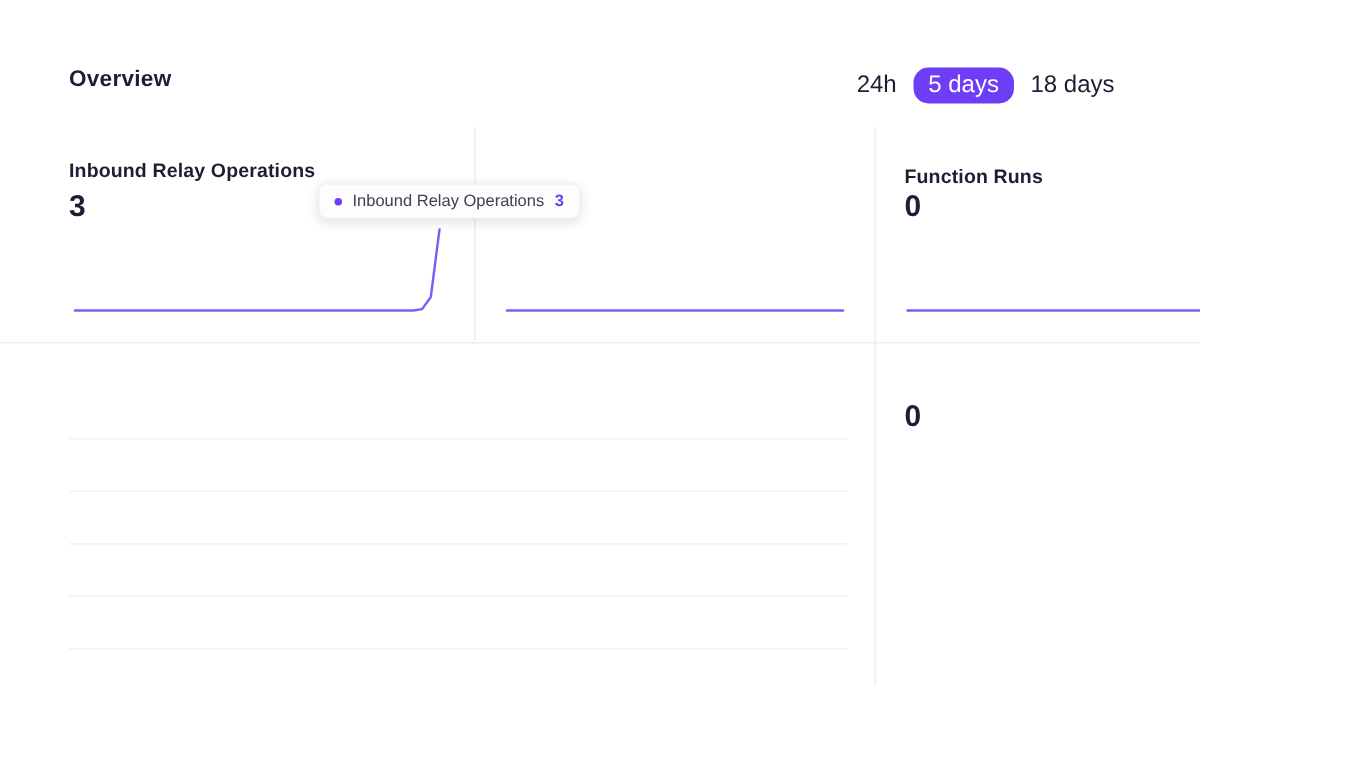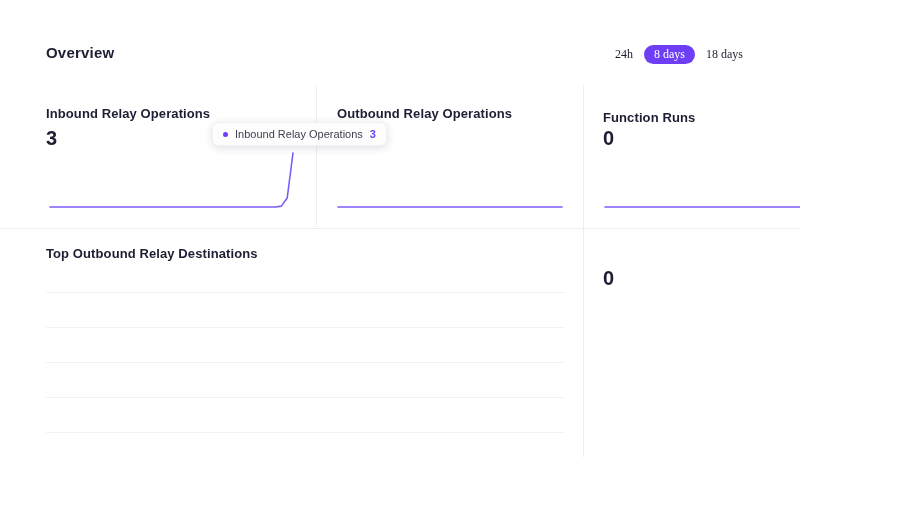--- a/index.html
+++ b/index.html
@@ -2,21 +2,21 @@
 <html><head>
 <meta charset="utf-8">
 <style>
   * { margin:0; padding:0; box-sizing:border-box; }
   html,body { width:900px; height:505px; background:#ffffff; font-family:"Liberation Sans", sans-serif; }
   .page { position:relative; width:800px; height:505px; background:#ffffff; overflow:hidden; color:#1d1e33; }
 
   .page-title { position:absolute; left:46px; top:44px; font-size:15px; font-weight:700; letter-spacing:.2px; color:#1d1e33; }
 
   .time-range { position:absolute; top:45px; right:55px; display:flex; align-items:center; gap:9px; }
-  .tr-opt { border:none; background:transparent; font-family:Liberation Serif, serif; font-size:12px; color:#1d1e33; cursor:pointer; padding:3px 2px; border-radius:10px; line-height:1.1; }
+  .tr-opt { border:none; background:transparent; font-family:Liberation Sans, sans-serif; font-size:16px; color:#1d1e33; cursor:pointer; padding:3px 2px; border-radius:10px; line-height:1.1; }
   .tr-opt.selected { background:#6d3ef5; color:#ffffff; padding:3px 10px; font-weight:400; }
 
   .divider-v { position:absolute; width:1px; background:#ededf4; }
   .divider-h { position:absolute; height:1px; background:#ededf4; }
 
   .card-title { position:absolute; font-size:13px; font-weight:700; color:#1d1e33; letter-spacing:.1px; }
   .card-value { position:absolute; font-size:20px; font-weight:600; color:#1d1e33; line-height:1.1; }
 
   .spark { position:absolute; overflow:visible; }
 
@@ -32,33 +32,32 @@
 </style>
 </head>
 <body>
 
 <div class="page">
 
   <h1 class="page-title">Overview</h1>
 
   <div class="time-range">
     <button class="tr-opt">24h</button>
-    <button class="tr-opt selected">8 days</button>
+    <button class="tr-opt selected">5 days</button>
     <button class="tr-opt">18 days</button>
   </div>
 
   <div class="card-title" style="left:46px; top:106px;">Inbound Relay Operations</div>
   <div class="card-value" style="left:46px; top:127px;">3</div>
   <svg class="spark" style="left:49px; top:150px;" width="245" height="62">
       <polyline points="1.0,57.0 6.8,57.0 12.6,57.0 18.4,57.0 24.1,57.0 29.9,57.0 35.7,57.0 41.5,57.0 47.3,57.0 53.1,57.0 58.9,57.0 64.6,57.0 70.4,57.0 76.2,57.0 82.0,57.0 87.8,57.0 93.6,57.0 99.4,57.0 105.1,57.0 110.9,57.0 116.7,57.0 122.5,57.0 128.3,57.0 134.1,57.0 139.9,57.0 145.6,57.0 151.4,57.0 157.2,57.0 163.0,57.0 168.8,57.0 174.6,57.0 180.4,57.0 186.1,57.0 191.9,57.0 197.7,57.0 203.5,57.0 209.3,57.0 215.1,57.0 220.9,57.0 226.6,57.0 232.4,56.1 238.2,48.0 244.0,3.0" fill="none" stroke="#7d5cf6" stroke-width="1.6" stroke-linecap="round" stroke-linejoin="round"></polyline>
     </svg>
 
   <div class="divider-v" style="left:316px; top:85px; height:142px;"></div>
 
-  <div class="card-title" style="left:337px; top:106px;">Outbound Relay Operations</div>
   <div class="card-value" style="left:337px; top:125px;">0</div>
   <svg class="spark" style="left:337px; top:150px;" width="226" height="62">
       <polyline points="1.0,57.0 25.9,57.0 50.8,57.0 75.7,57.0 100.6,57.0 125.4,57.0 150.3,57.0 175.2,57.0 200.1,57.0 225.0,57.0" fill="none" stroke="#7d5cf6" stroke-width="1.6" stroke-linecap="round" stroke-linejoin="round"></polyline>
     </svg>
 
   <div class="divider-v" style="left:583px; top:85px; height:372px;"></div>
 
   <div class="card-title" style="left:603px; top:110px;">Function Runs</div>
   <div class="card-value" style="left:603px; top:127px;">0</div>
   <svg class="spark" style="left:604px; top:150px;" width="247" height="62">
@@ -66,21 +65,20 @@
     </svg>
 
   <div class="tooltip">
     <span class="dot"></span>
     <span class="t-label">Inbound Relay Operations</span>
     <span class="t-value">3</span>
   </div>
 
   <div class="divider-h" style="left:0; top:228px; width:900px;"></div>
 
-  <div class="card-title" style="left:46px; top:246px;">Top Outbound Relay Destinations</div>
   <div class="rows-wrap">
       <div class="row-line" style="top: 0px;"></div>
       <div class="row-line" style="top: 35px;"></div>
       <div class="row-line" style="top: 70px;"></div>
       <div class="row-line" style="top: 105px;"></div>
       <div class="row-line" style="top: 140px;"></div>
     </div>
 
   <div class="card-value" style="left:603px; top:267px;">0</div>
 

